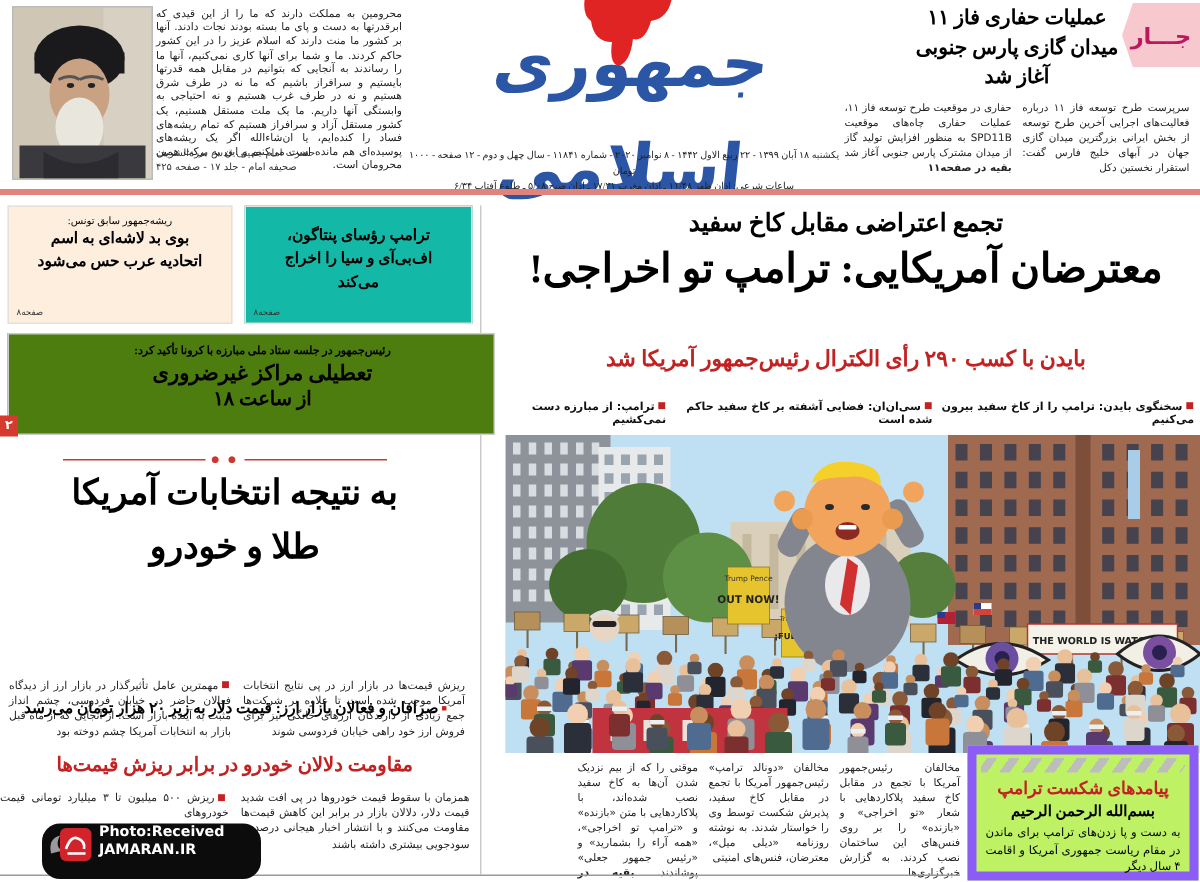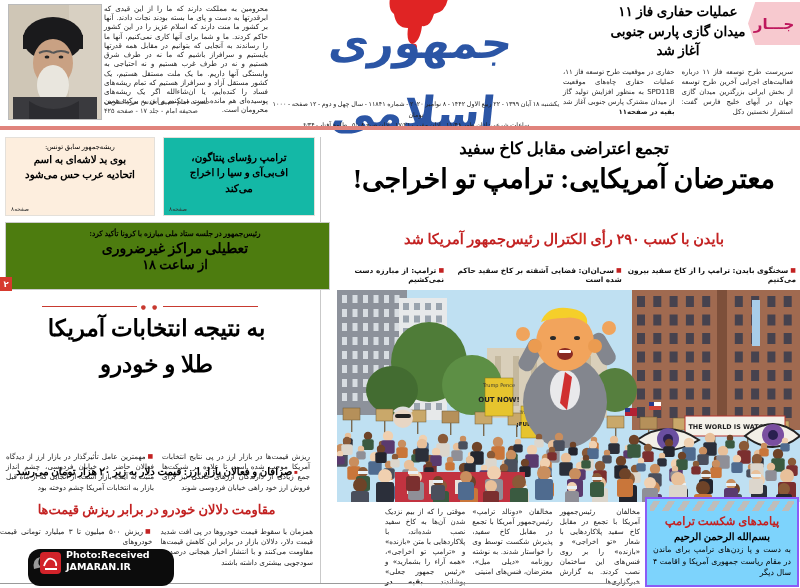--- a/index.html
+++ b/index.html
@@ -66,26 +66,26 @@
   
   #watermark{left:28px;top:549px;width:146px;height:37px;background:#0c0c0c;border-radius:12px;
      display:flex;gap:4px;padding:0 4px;box-sizing:border-box;z-index:8;}
   #wm-text{color:#fff;font-weight:bold;font-size:9.5px;line-height:1.25;}
   
   #photo{left:337px;top:290px;width:463px;height:212px;background:#bfe0f2;}
   
   #story-cols{left:385px;top:507px;width:255px;}
   #story-cols .colrow{gap:7px;font-size:7.1px;}
   
-  #editorial{left:645px;top:497px;width:154px;height:90px;background:#7dd3fc;border:2px solid #8b5cf6;box-sizing:border-box;}
+  #editorial{left:645px;top:497px;width:154px;height:90px;background:#bef264;border:6px solid #8b5cf6;box-sizing:border-box;}
   #scallop{height:10px;margin:2px 3px 0;overflow:hidden;}
   #scallop > div{height:100%;background:repeating-linear-gradient(90deg,#bdbdbb 0 7px,transparent 7px 15px);transform:skewX(-35deg);}
   #edit-title{font-size:11.5px;padding-top:3px;}
   #edit-basmala{font-size:10px;padding-top:3px;}
-  #edit-body{font-size:7.8px;line-height:1.5;padding:2px 6px 0;}
+  #edit-body{font-size:7.8px;line-height:1.5;padding:2px 6px 0;font-family:Liberation Serif, serif;}
   #bottom-line{left:0;top:583px;width:640px;height:1px;background:#9a9a9a;}
   svg text{font-family:"DejaVu Sans",sans-serif;}
 </style>
 </head>
 <body>
 
 <div id="page">
 
   <div class="abs" id="khomeini">
     <svg width="92" height="114" viewBox="0 0 92 114">

